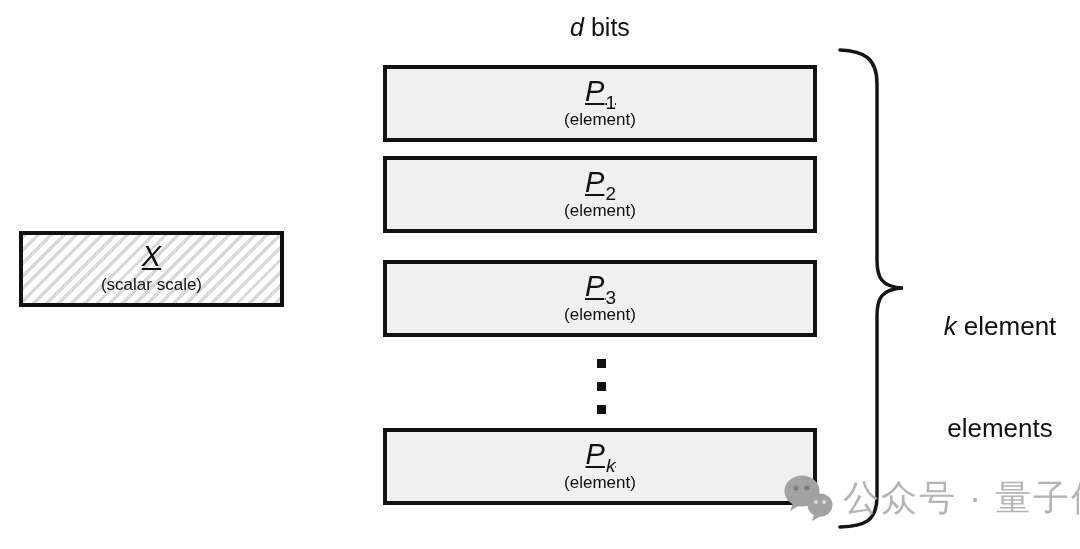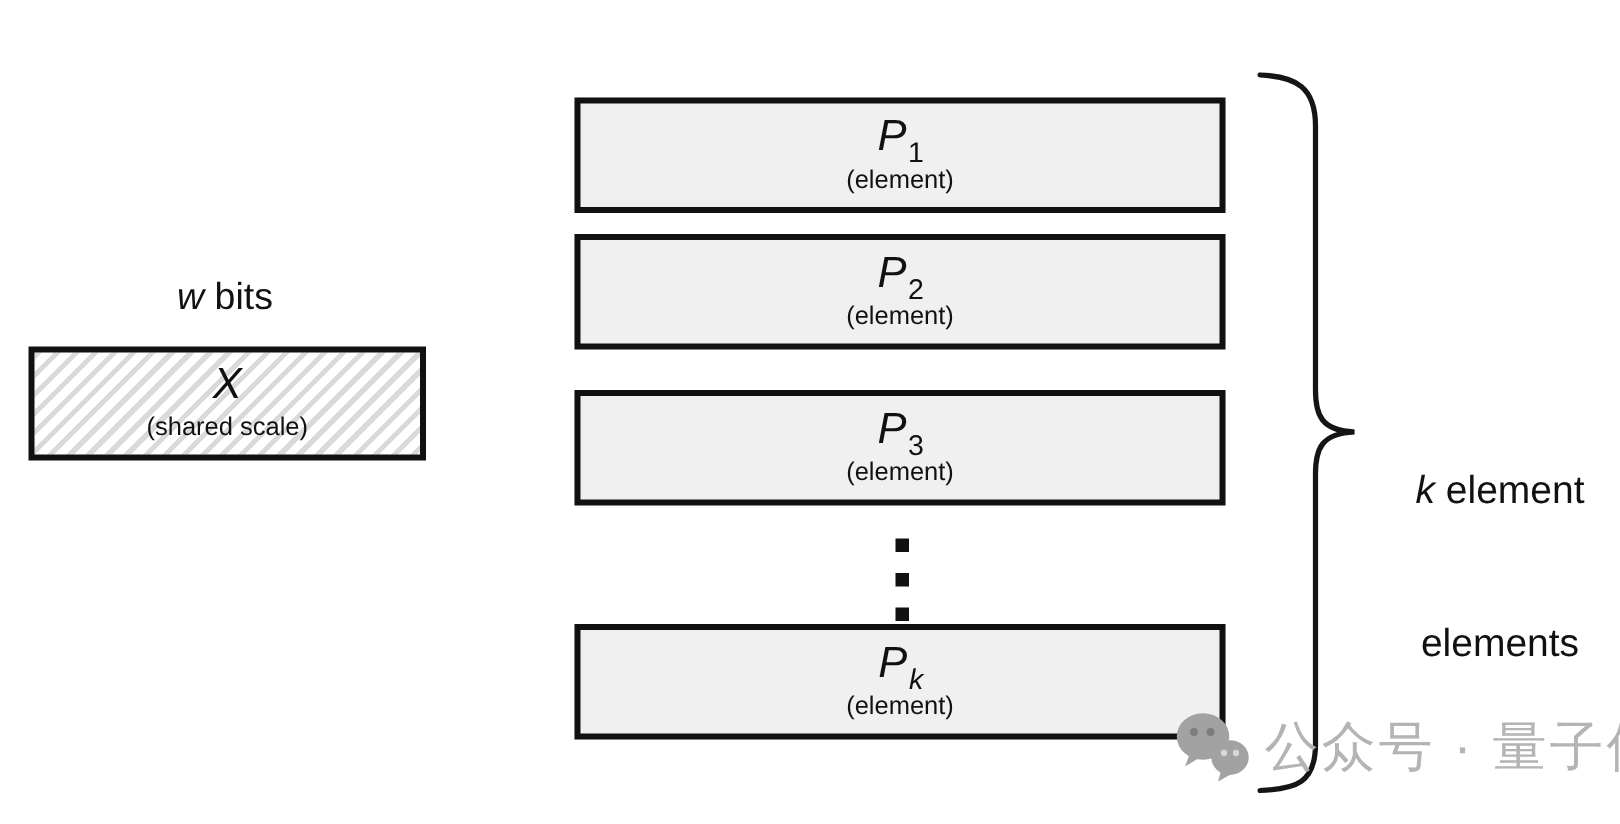--- a/index.html
+++ b/index.html
@@ -30,26 +30,26 @@
     display: flex;
     flex-direction: column;
     align-items: center;
     justify-content: center;
     text-align: center;
   }
   .pblock { left: 383px; width: 434px; height: 77px; background: #f0f0f0; }
   #p1 { top: 65px; }
   #p2 { top: 156px; }
   #p3 { top: 260px; }
-  #pk { top: 416px; }
+  #pk { top: 428px; }
   #xblock {
     left: 19px; top: 231px; width: 265px; height: 76px;
     background: repeating-linear-gradient(135deg, #dadada 0px, #dadada 3.5px, #ffffff 3.5px, #ffffff 9px);
   }
-  .box-title { font-size: 29px; font-style: italic; line-height: 31px; }
+  .box-title { font-size: 29px; font-style: italic; line-height: 31px; text-decoration: underline; }
   .box-title sub { font-size: 19px; font-style: normal; position: relative; bottom: -2px; left: 1px; line-height: 0; }
   .box-title sub.it { font-style: italic; }
   .box-desc { font-size: 17px; line-height: 25px; font-style: normal; }
 
   .dots {
     position: absolute;
     left: 597px; top: 359px;
     display: flex;
     flex-direction: column;
     gap: 14px;
@@ -81,27 +81,27 @@
     margin-left: 6px;
     line-height: 48px;
     white-space: pre;
   }
 </style>
 </head>
 <body>
 
 <div class="canvas">
 
-  <div class="size-label" id="wbits"><i>w</i><span> bits</span></div>
 
   <div class="block" id="xblock">
     <div class="box-title">X</div>
-    <div class="box-desc">(shared scale)</div>
+    <div class="box-desc">(scalar scale)</div>
   </div>
 
+  <div class="size-label" id="dbits"><i>d</i><span> bits</span></div>
 
   <div class="block pblock" id="p1">
     <div class="box-title"><span>P</span><sub>1</sub></div>
     <div class="box-desc">(element)</div>
   </div>
 
   <div class="block pblock" id="p2">
     <div class="box-title"><span>P</span><sub>2</sub></div>
     <div class="box-desc">(element)</div>
   </div>

